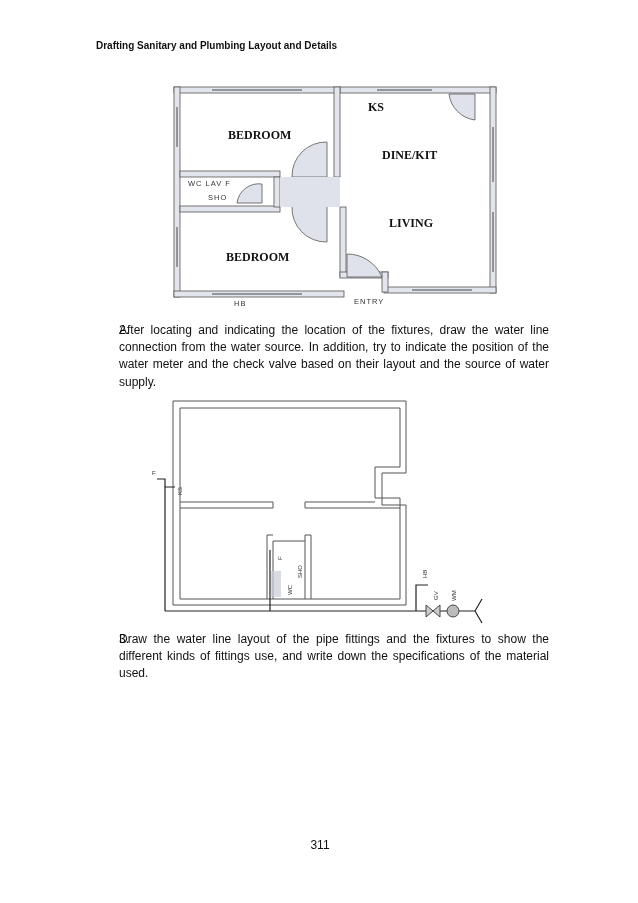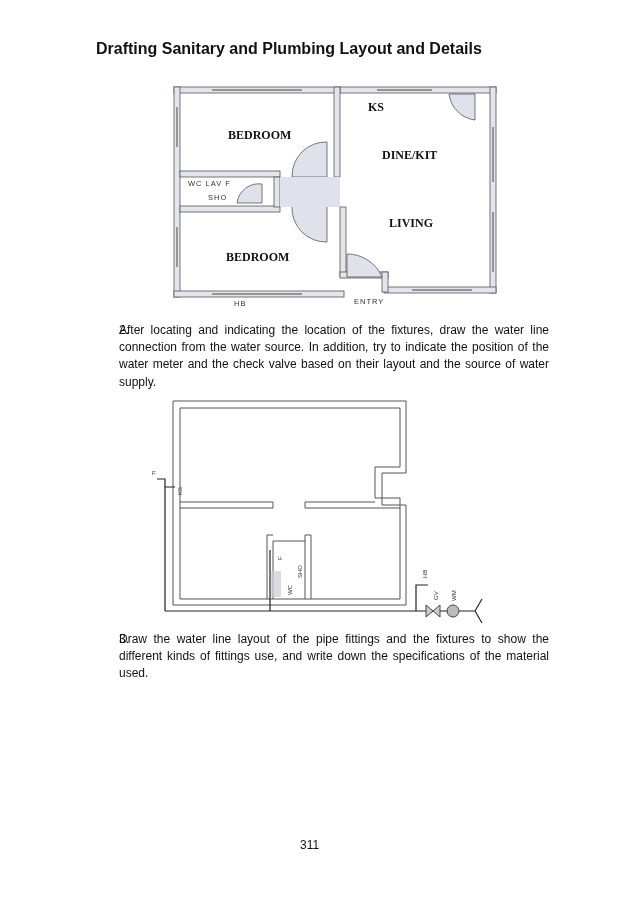--- a/index.html
+++ b/index.html
@@ -1,26 +1,26 @@
 <!DOCTYPE html>
 <html><head>
 <meta charset="utf-8">
 <style>
   html, body { margin: 0; padding: 0; background: #ffffff; }
   body { width: 638px; height: 903px; position: relative; overflow: hidden;
          font-family: "Liberation Sans", sans-serif; color: #111; }
-  .header { position: absolute; left: 96px; top: 40px; font-size: 16px; font-weight: bold; }
+  .header { position: absolute; left: 96px; top: 40px; font-size: 10px; font-weight: bold; }
   .plan1 { position: absolute; left: 172px; top: 82px; width: 330px; height: 230px; }
   .plan2 { position: absolute; left: 130px; top: 395px; width: 370px; height: 230px; }
   .item { position: absolute; left: 119px; width: 430px; font-size: 12px; line-height: 17.2px; text-align: justify; }
   .item .num { position: absolute; left: 0; top: 0; }
   .item .txt { display: block; }
   .item2 { top: 322px; }
   .item3 { top: 631px; }
-  .pagenum { position: absolute; left: 300px; top: 838px; width: 40px; text-align: left; font-size: 12px; }
+  .pagenum { position: absolute; left: 300px; top: 838px; width: 40px; text-align: center; font-size: 12px; }
   .room-label { font-family: "Liberation Serif", serif; font-weight: bold; font-size: 12px; fill: #111; }
   .small-label { font-family: "Liberation Sans", sans-serif; font-size: 7.5px; fill: #333; letter-spacing: 1px; }
   .tiny-label { font-family: "Liberation Sans", sans-serif; font-size: 6px; fill: #333; }
 </style>
 </head>
 <body>
 
 <div class="header">Drafting Sanitary and Plumbing Layout and Details</div>
 
 <svg class="plan1" viewBox="0 0 330 230">

